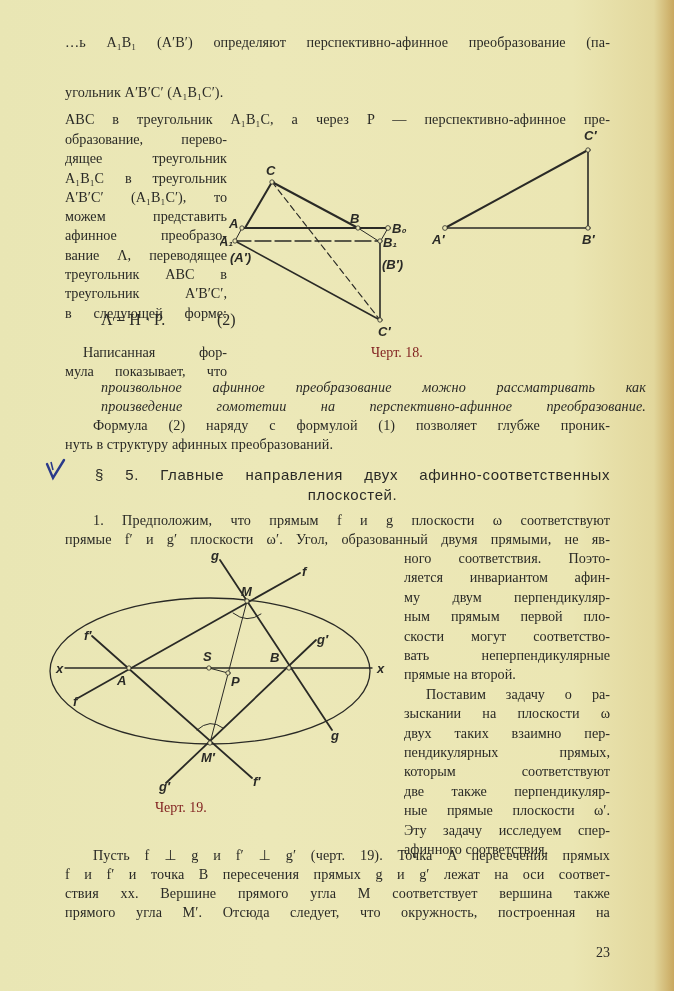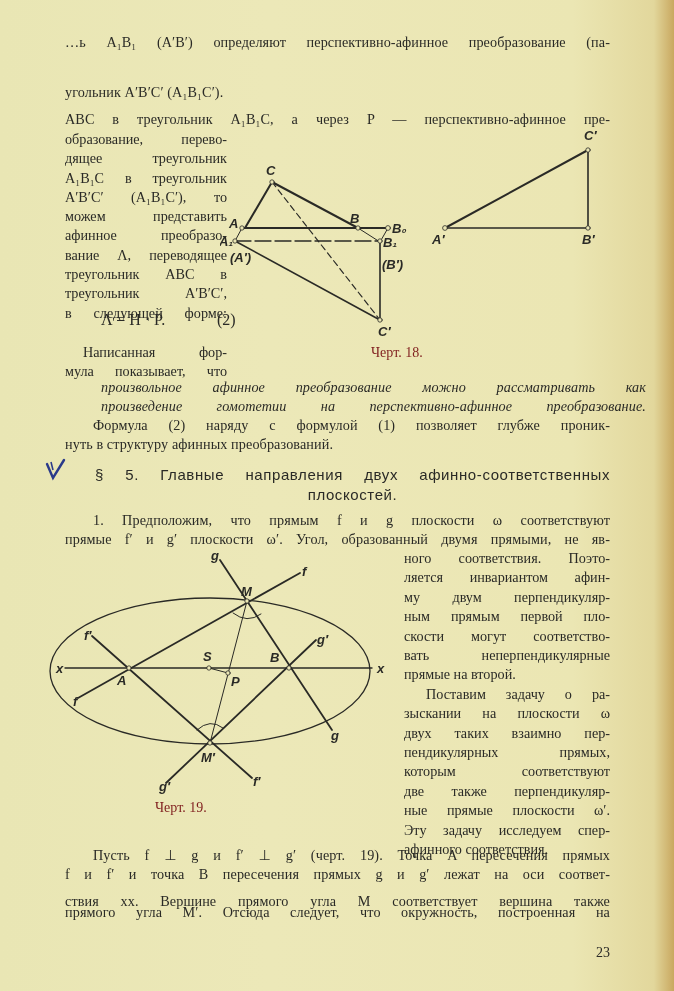--- a/index.html
+++ b/index.html
@@ -189,17 +189,17 @@
       <text x="311" y="200">g</text>
       <text x="181" y="222">M′</text>
       <text x="139" y="251">g′</text>
       <text x="233" y="246">f′</text>
     </g>
   </svg>
   <div class="caption" style="left:155px; top:800px;">Черт. 19.</div>
 
   <div class="line j ind" style="top:846px;">Пусть f ⊥ g и f′ ⊥ g′ (черт. 19). Точка A пересечения прямых</div>
   <div class="line j" style="top:865px;">f и f′ и точка B пересечения прямых g и g′ лежат на оси соответ-</div>
-  <div class="line j" style="top:884px;margin-top:8px;">ствия xx. Вершине прямого угла M соответствует вершина также</div>
+  <div class="line j" style="top:884px;">ствия xx. Вершине прямого угла M соответствует вершина также</div>
   <div class="line j" style="top:903px;">прямого угла M′. Отсюда следует, что окружность, построенная на</div>
 
   <div class="pagenum">23</div>
 </div>
 
 </body></html>

